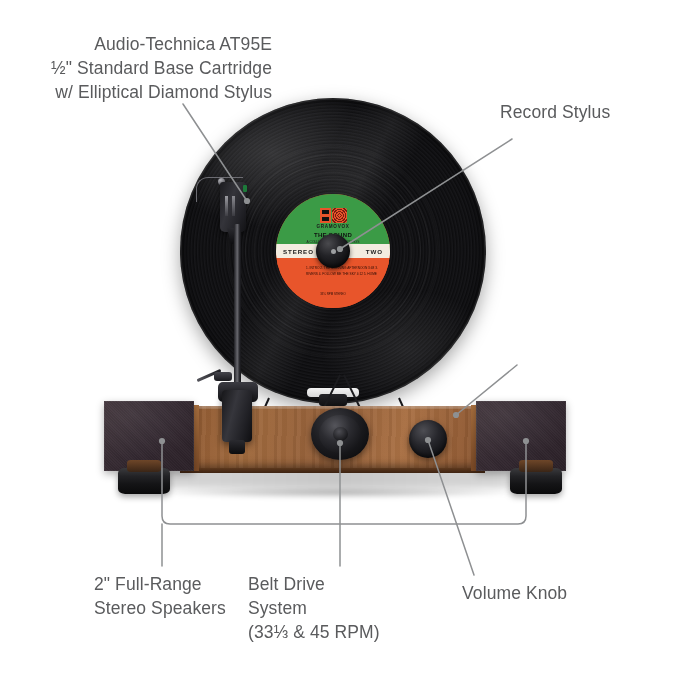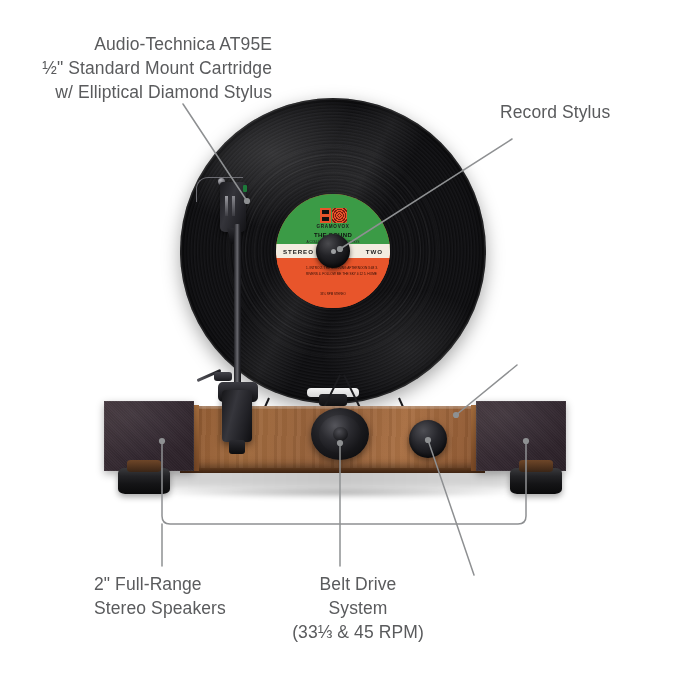--- a/index.html
+++ b/index.html
@@ -12,21 +12,21 @@
 
   
   .callout{
     position:absolute;color:#5a5b5d;font-size:17.5px;line-height:1.38;
     letter-spacing:.1px;white-space:pre-line;font-weight:400;
   }
   .c-cartridge{left:0;top:32px;width:272px;text-align:right;}
   .c-clamp{left:500px;top:100px;width:180px;text-align:left;}
   .c-base{left:522px;top:328px;width:150px;text-align:left;}
   .c-speakers{left:94px;top:572px;width:200px;text-align:left;}
-  .c-belt{left:263px;top:572px;width:190px;text-align:center;}
+  .c-belt{left:248px;top:572px;width:190px;text-align:left;}
   .c-volume{left:462px;top:581px;width:180px;text-align:left;}
 
   
   #leaders{position:absolute;left:0;top:0;width:680px;height:696px;
            pointer-events:none;overflow:visible;}
   .lead{stroke:#8e9092;stroke-width:1.5;fill:none;stroke-linecap:round;}
   .dot{fill:#8e9092;}
 
   
   #tt{position:absolute;left:0;top:0;width:680px;height:696px;}
@@ -386,22 +386,23 @@
     <circle class="dot" cx="526" cy="441" r="3.1"></circle>
 
     <path class="lead" d="M340,443 L340,566"></path>
     <circle class="dot" cx="340" cy="443" r="3.1"></circle>
 
     <path class="lead" d="M428,440 L474,575"></path>
     <circle class="dot" cx="428" cy="440" r="3.1"></circle>
   </svg>
 
   <div class="callout c-cartridge">Audio-Technica AT95E
-½" Standard Mount Cartridge
+½" Standard Base Cartridge
 w/ Elliptical Diamond Stylus</div>
   <div class="callout c-clamp">Record Stylus</div>
   <div class="callout c-speakers">2" Full-Range
 Stereo Speakers</div>
   <div class="callout c-belt">Belt Drive
 System
 (33⅓ &amp; 45 RPM)</div>
+  <div class="callout c-volume">Volume Knob</div>
 
 </div>
 
 </body></html>

